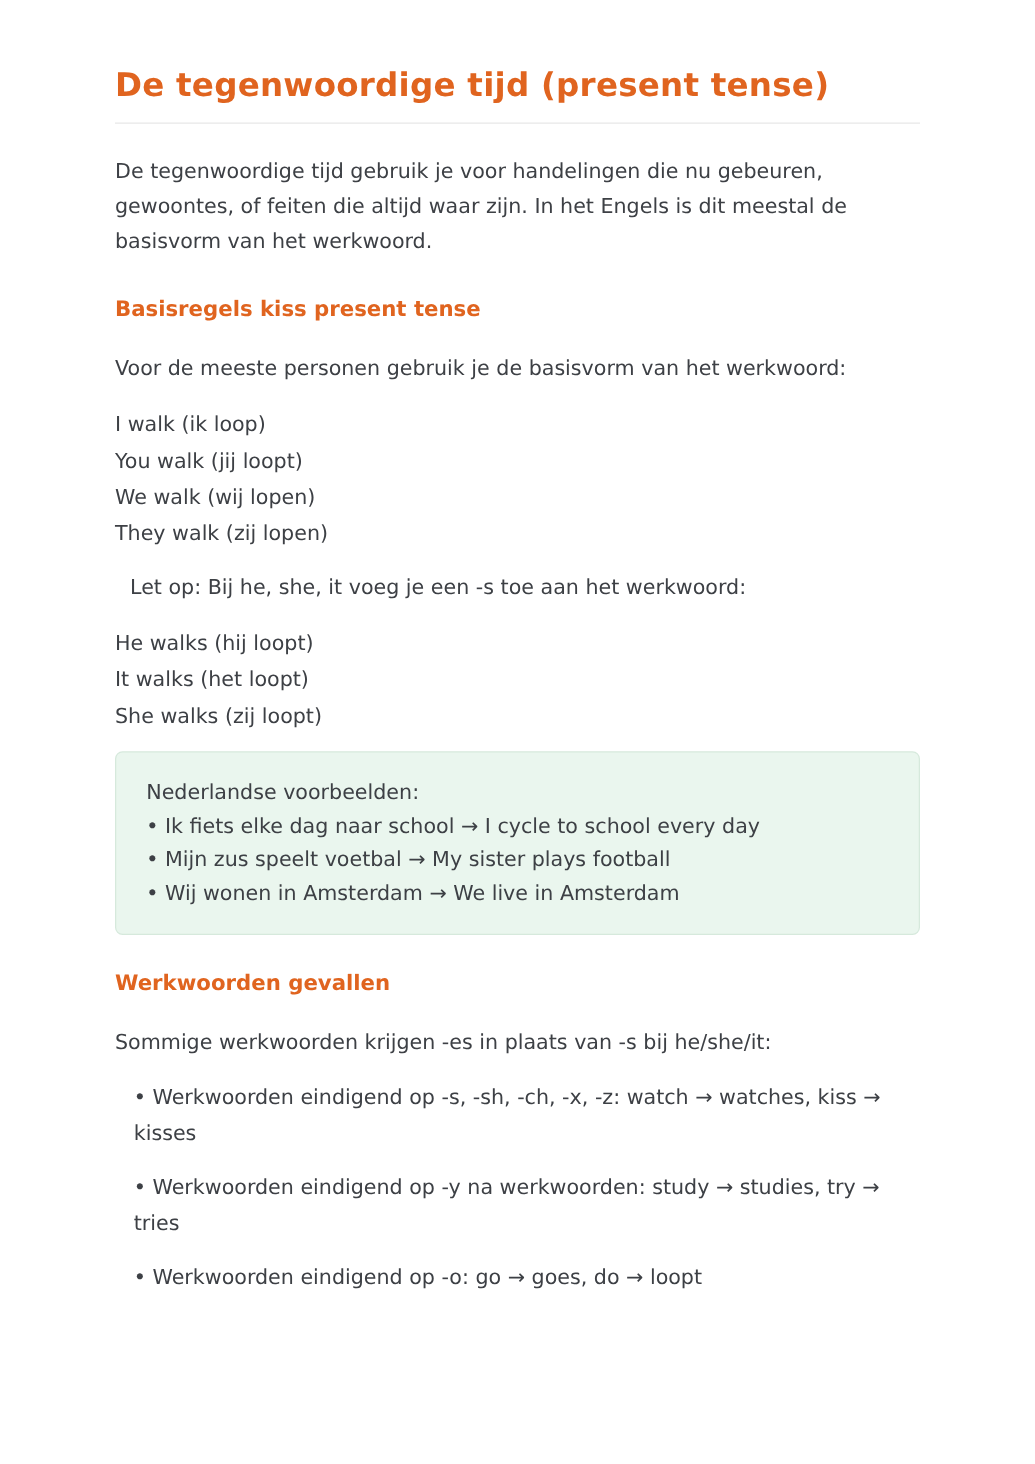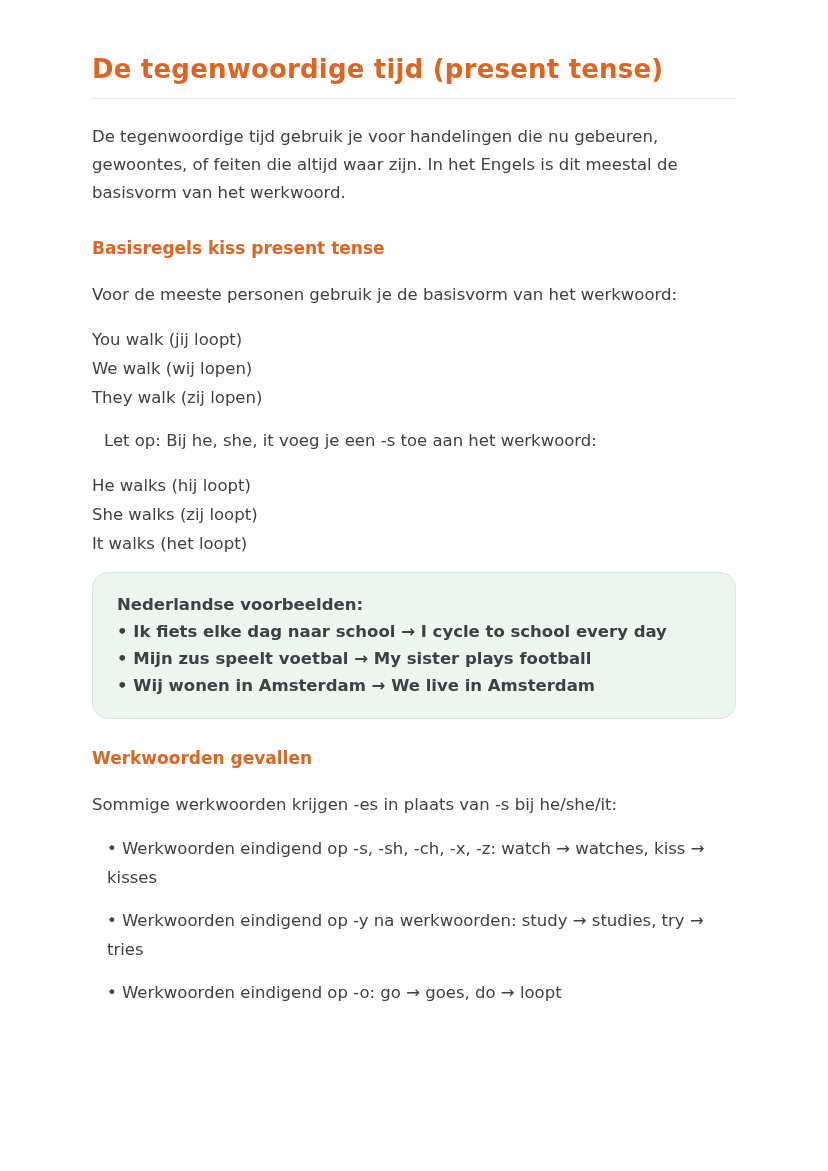--- a/index.html
+++ b/index.html
@@ -53,24 +53,23 @@
     margin: 0;
     line-height: 29px;
   }
   p.note {
     margin: 15px 0 0 12px;
   }
   .example-box {
     margin: 14px 0 0 0;
     background: #eaf6ee;
     border: 1px solid #d6e9dc;
-    border-radius: 16px;
+    border-radius: 6px;
     padding: 18px 24px 19px 24px;
     box-sizing: border-box;
-    font-weight: bold;
   }
   .example-box p {
     margin: 0;
     line-height: 27px;
   }
   h2.section-heading.second {
     margin-top: 28px;
   }
   .bullet-group {
     margin: 16px 0 0 0;
@@ -89,31 +88,32 @@
 
   <hr class="divider">
 
   <p class="intro">De tegenwoordige tijd gebruik je voor handelingen die nu gebeuren, gewoontes, of feiten die altijd waar zijn. In het Engels is dit meestal de basisvorm van het werkwoord.</p>
 
   <h2 class="section-heading">Basisregels kiss present tense</h2>
 
   <p class="lead">Voor de meeste personen gebruik je de basisvorm van het werkwoord:</p>
 
   <div class="line-group">
+    <p>I walk (ik loop)</p>
     <p>You walk (jij loopt)</p>
     <p>We walk (wij lopen)</p>
     <p>They walk (zij lopen)</p>
   </div>
 
   <p class="note">Let op: Bij he, she, it voeg je een -s toe aan het werkwoord:</p>
 
   <div class="line-group">
     <p>He walks (hij loopt)</p>
+    <p>It walks (het loopt)</p>
     <p>She walks (zij loopt)</p>
-    <p>It walks (het loopt)</p>
   </div>
 
   <div class="example-box">
     <p>Nederlandse voorbeelden:</p>
     <p>• Ik fiets elke dag naar school → I cycle to school every day</p>
     <p>• Mijn zus speelt voetbal → My sister plays football</p>
     <p>• Wij wonen in Amsterdam → We live in Amsterdam</p>
   </div>
 
   <h2 class="section-heading second">Werkwoorden gevallen</h2>

